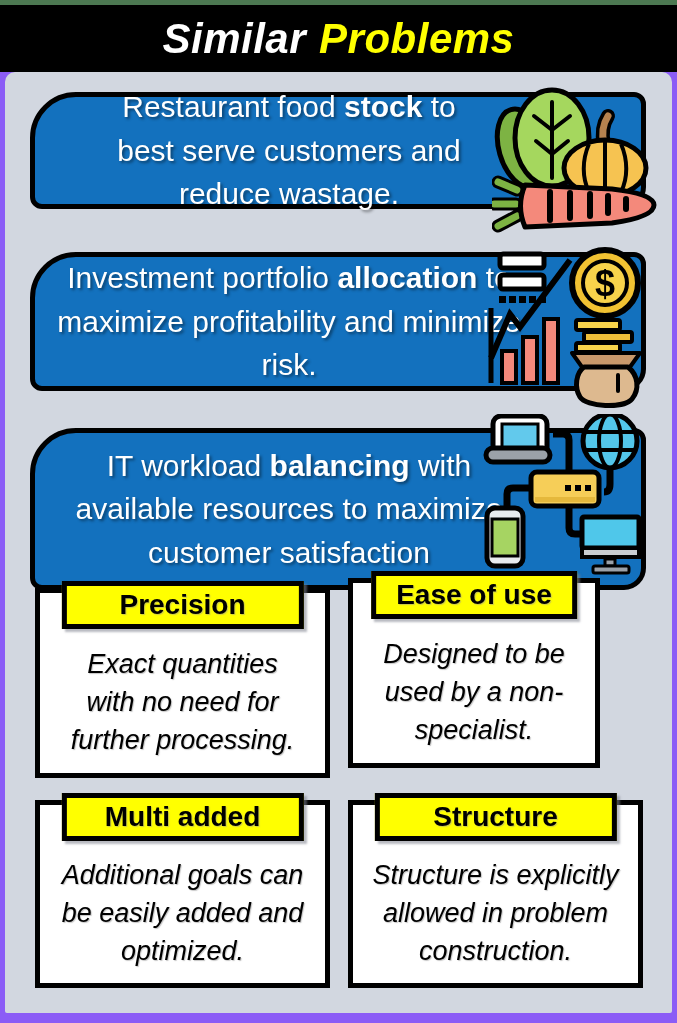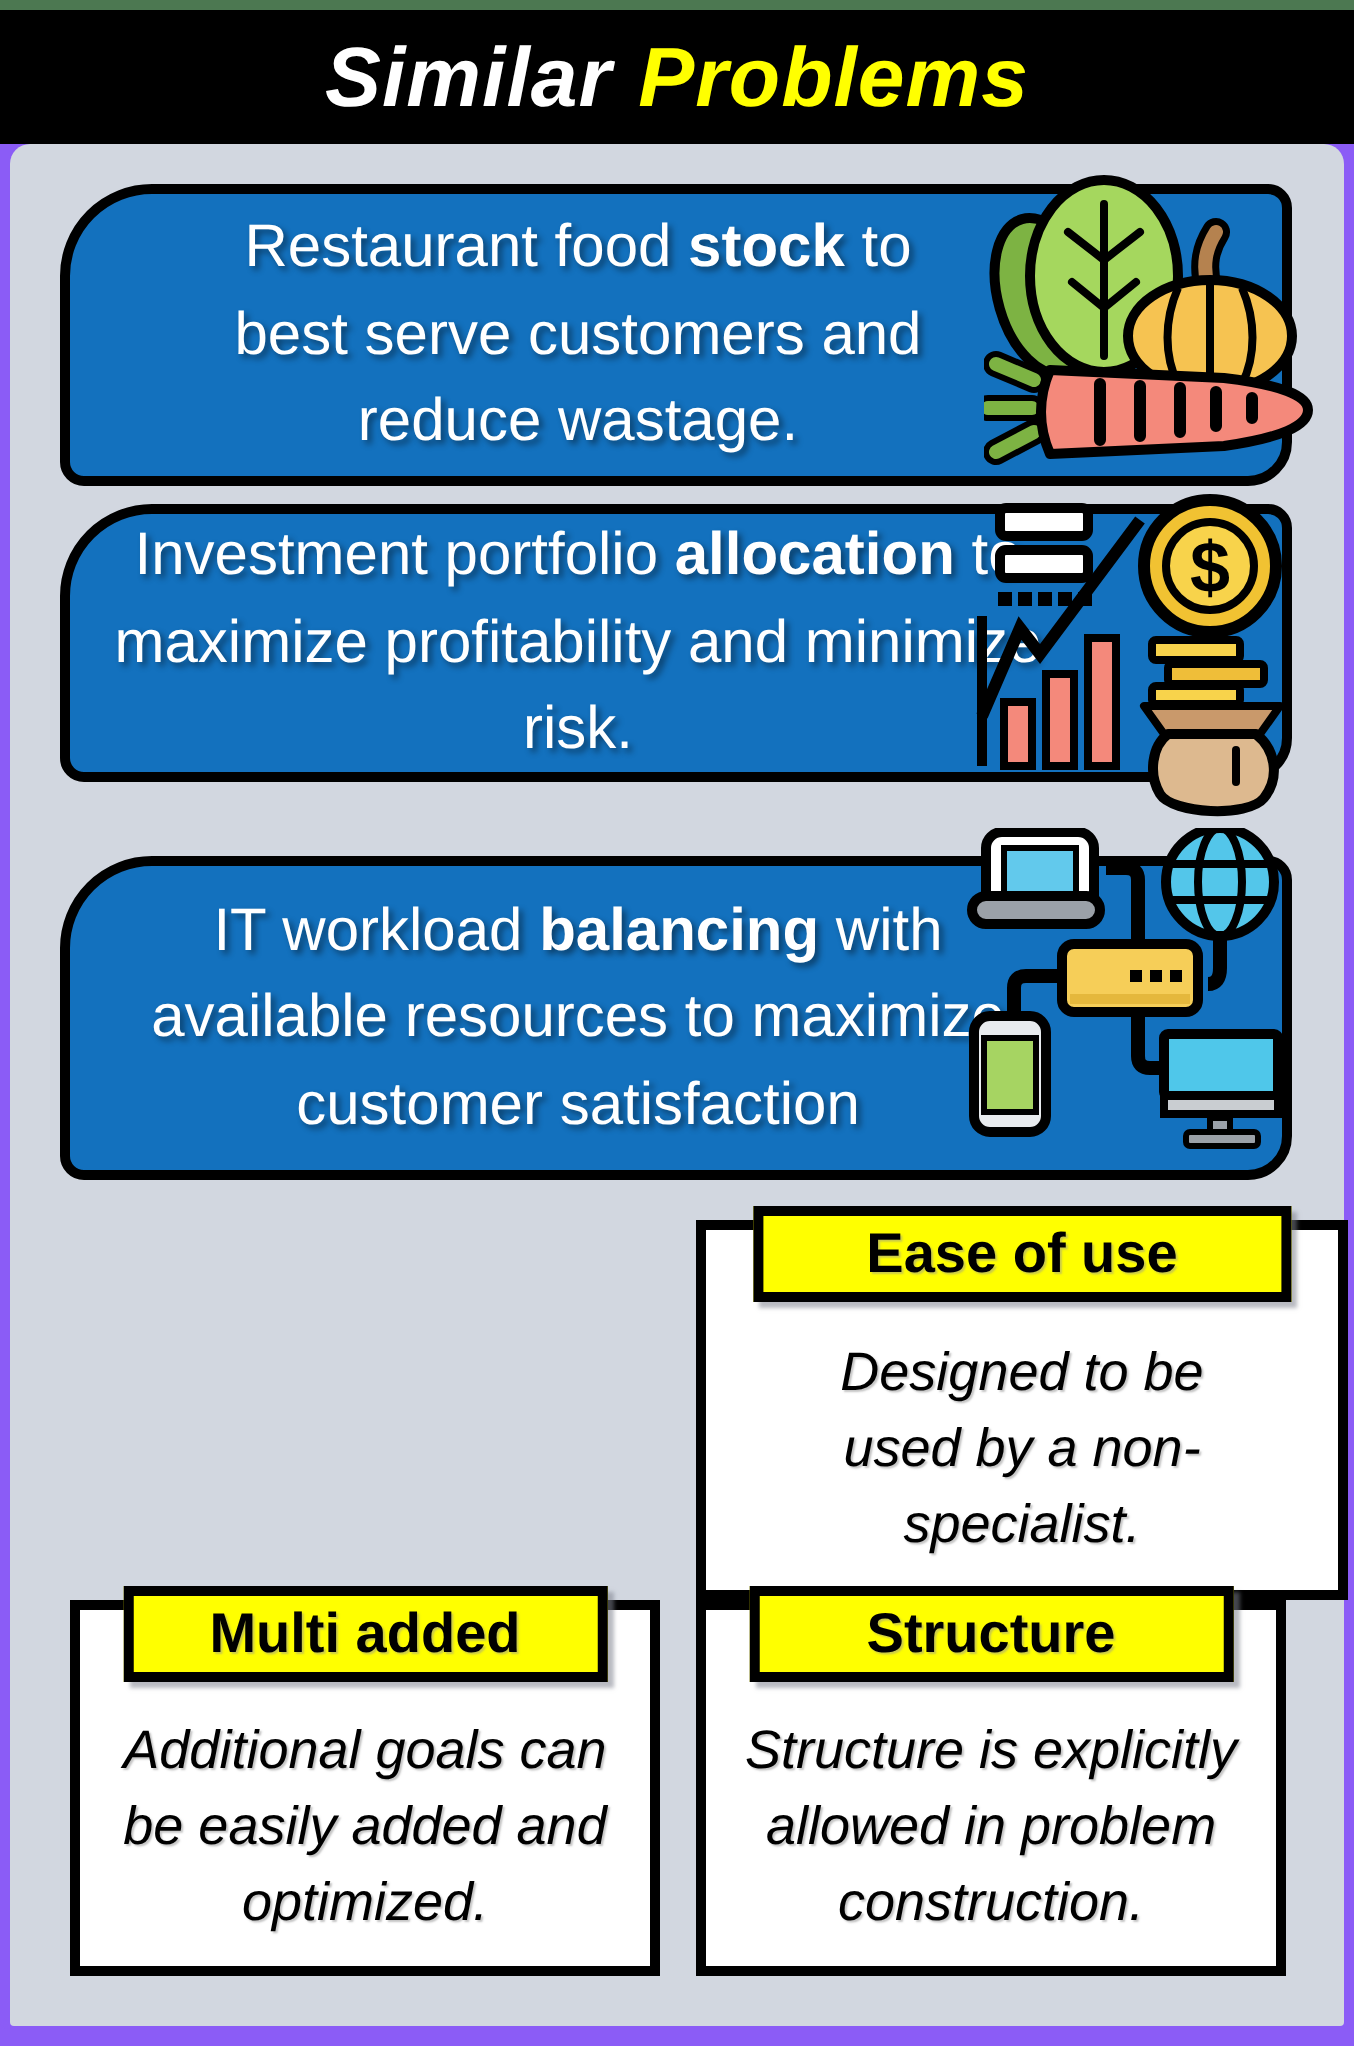--- a/index.html
+++ b/index.html
@@ -8,34 +8,34 @@
   .top-strip{position:absolute;left:0;top:0;width:677px;height:5px;background:#4C7851;}
   .header{position:absolute;left:0;top:5px;width:677px;height:67px;background:#000;
           display:flex;align-items:center;justify-content:center;}
   .title{font-size:42px;font-weight:bold;font-style:italic;letter-spacing:.5px;}
   .title .t1{color:#ffffff;}
   .title .t2{color:#FFFF00;margin-left:13px;}
   .panel{position:absolute;left:5px;top:72px;width:667px;height:941px;background:#D2D7E0;
          border-radius:10px 10px 2px 2px;}
   .problem{position:absolute;left:25px;width:616px;background:#1371BE;border:5px solid #000;
            box-sizing:border-box;border-radius:46px 12px 22px 12px;}
-  .p1{top:20px;height:151px;}
+  .p1{top:20px;height:117px;}
   .p2{top:180px;height:139px;}
   .p3{top:356px;height:162px;}
   .problem-text{position:absolute;left:14px;top:0;height:100%;width:480px;display:flex;
                 align-items:center;justify-content:center;text-align:center;color:#fff;
                 font-size:30px;line-height:1.45;text-shadow:2px 2px 3px rgba(0,0,0,.45);}
   .pt1{max-width:360px;} .pt2{max-width:480px;} .pt3{max-width:470px;}
   .icon{position:absolute;}
   .icon-veg{left:487px;top:14px;}
   .icon-fin{left:467px;top:174px;}
   .icon-net{left:464px;top:342px;}
   .feature{position:absolute;background:#fff;border:5px solid #000;box-sizing:border-box;}
   .f1{left:30px;top:516px;width:295px;height:190px;}
-  .f2{left:343px;top:538px;width:326px;height:190px;}
+  .f2{left:343px;top:506px;width:252px;height:190px;}
   .f3{left:30px;top:728px;width:295px;height:188px;}
   .f4{left:343px;top:728px;width:295px;height:188px;}
   .tab{position:absolute;top:-12px;left:50%;transform:translateX(-50%);width:85%;height:48px;
        background:#FFFF00;border:5px solid #000;box-sizing:border-box;display:flex;
        align-items:center;justify-content:center;font-weight:bold;font-size:28px;color:#000;
        box-shadow:3px 3px 2px rgba(125,130,142,.55);text-shadow:1px 1px 1px rgba(150,150,150,.5);}
   .feature-body{position:absolute;left:0;top:40px;right:0;bottom:0;display:flex;
                 align-items:center;justify-content:center;text-align:center;font-style:italic;
                 font-size:27px;line-height:1.4;color:#000;
                 text-shadow:1px 1px 1px rgba(150,150,150,.55);}
@@ -131,20 +131,28 @@
         <rect x="106" y="71" width="6" height="6" fill="#000"></rect>
       <rect x="116" y="71" width="6" height="6" fill="#000"></rect>
       <rect x="18" y="94" width="36" height="58" rx="8" fill="#E8EBEE" stroke="#000" stroke-width="5"></rect>
       <rect x="23" y="105" width="26" height="37" fill="#A6D462" stroke="#000" stroke-width="3"></rect>
       <rect x="113" y="103" width="57" height="31" rx="2" fill="#4FC7EA" stroke="#000" stroke-width="5"></rect>
       <rect x="113" y="134" width="57" height="9" fill="#C9CDD1" stroke="#000" stroke-width="4"></rect>
       <rect x="136" y="145" width="10" height="7" fill="#9BA1A8" stroke="#000" stroke-width="3"></rect>
       <rect x="124" y="152" width="36" height="7" rx="2" fill="#9BA1A8" stroke="#000" stroke-width="3"></rect>
     </svg>
 
+    <div class="feature f1">
+      <div class="tab">
+          <span>Precision</span>
+        </div>
+      <div class="feature-body fb1">
+          <span>Exact quantities with no need for further processing.</span>
+        </div>
+    </div>
 
     <div class="feature f2">
       <div class="tab">
           <span>Ease of use</span>
         </div>
       <div class="feature-body fb2">
           <span>Designed to be used by a non-specialist.</span>
         </div>
     </div>
 

